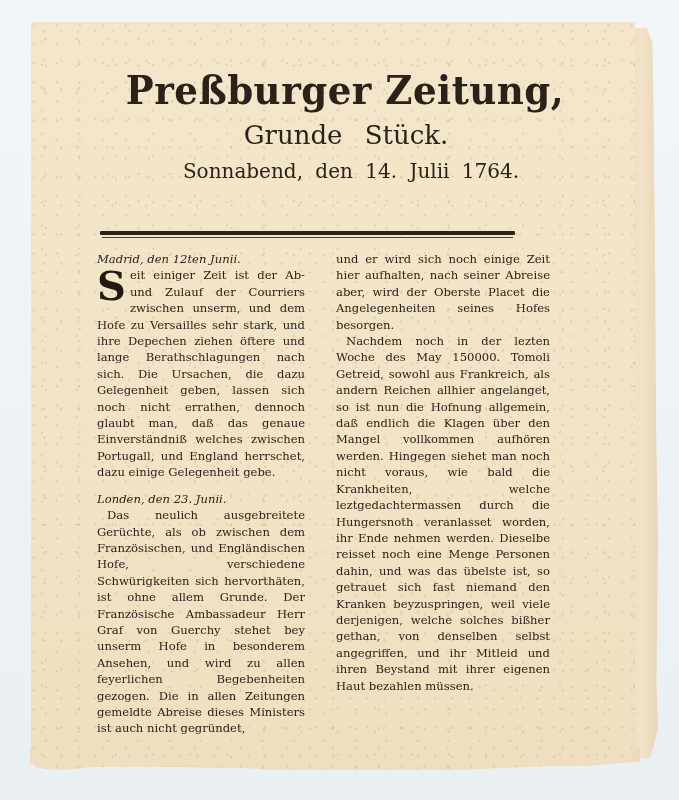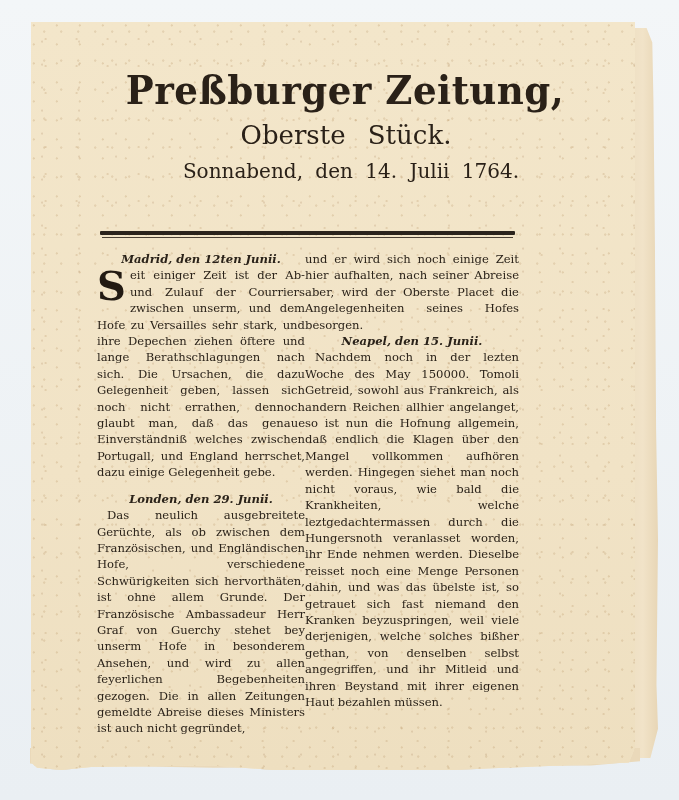--- a/index.html
+++ b/index.html
@@ -111,26 +111,25 @@
     .column {
       position: absolute;
       top: 229px;
       font-family: "DejaVu Serif", serif;
       font-size: 11.6px;
       line-height: 16.4px;
       color: #2a2219;
       text-align: justify;
     }
     .col-left { left: 66px; width: 208px; }
-    .col-right { left: 274px; width: 214px; }
+    .col-right { left: 305px; width: 214px; }
     .dateline-head {
-      text-align: center;
+      text-align: left;
       display: block;
       font-style: italic;
-      font-weight: bold;
     }
     .para { display: block; text-indent: 10px; }
     .para.no-indent { text-indent: 0; }
     .dropcap {
       float: left;
       font-size: 40px;
       line-height: 34px;
       font-weight: bold;
       margin: 2px 4px 0 0;
       color: #221a12;
@@ -146,36 +145,35 @@
 <body>
 
 <div class="backdrop"></div>
 <div class="page-under"></div>
 <div class="page-under-bottom"></div>
 
 <div class="page">
 
   <div class="masthead">
     <div class="title">Preßburger Zeitung,</div>
-    <div class="subtitle">Oberste Stück.</div>
+    <div class="subtitle">Grunde Stück.</div>
     <div class="dateline">Sonnabend, den 14. Julii 1764.</div>
   </div>
 
   <div class="rule"></div>
   <div class="rule-thin"></div>
 
   <div class="column col-left">
     <span class="dateline-head">Madrid, den 12ten Junii.</span>
     <span class="para no-indent">
       <span class="dropcap">S</span><span>eit einiger Zeit ist der Ab- und Zulauf der Courriers zwischen unserm, und dem Hofe zu Versailles sehr stark, und ihre Depechen ziehen öftere und lange Berathschlagungen nach sich. Die Ursachen, die dazu Gelegenheit geben, lassen sich noch nicht errathen, dennoch glaubt man, daß das genaue Einverständniß welches zwischen Portugall, und England herrschet, dazu einige Gelegenheit gebe.</span>
     </span>
     <span class="gap"></span>
-    <span class="dateline-head">Londen, den 29. Junii.</span>
+    <span class="dateline-head">Londen, den 23. Junii.</span>
     <span class="para">Das neulich ausgebreitete Gerüchte, als ob zwischen dem Französischen, und Engländischen Hofe, verschiedene Schwürigkeiten sich hervorthäten, ist ohne allem Grunde. Der Französische Ambassadeur Herr Graf von Guerchy stehet bey unserm Hofe in besonderem Ansehen, und wird zu allen feyerlichen Begebenheiten gezogen. Die in allen Zeitungen gemeldte Abreise dieses Ministers ist auch nicht gegründet,</span>
   </div>
 
   <div class="column col-right">
     <span class="para no-indent">und er wird sich noch einige Zeit hier aufhalten, nach seiner Abreise aber, wird der Oberste Placet die Angelegenheiten seines Hofes besorgen.</span>
-    <span class="dateline-head">Neapel, den 15. Junii.</span>
     <span class="para">Nachdem noch in der lezten Woche des May 150000. Tomoli Getreid, sowohl aus Frankreich, als andern Reichen allhier angelanget, so ist nun die Hofnung allgemein, daß endlich die Klagen über den Mangel vollkommen aufhören werden. Hingegen siehet man noch nicht voraus, wie bald die Krankheiten, welche leztgedachtermassen durch die Hungersnoth veranlasset worden, ihr Ende nehmen werden. Dieselbe reisset noch eine Menge Personen dahin, und was das übelste ist, so getrauet sich fast niemand den Kranken beyzuspringen, weil viele derjenigen, welche solches bißher gethan, von denselben selbst angegriffen, und ihr Mitleid und ihren Beystand mit ihrer eigenen Haut bezahlen müssen.</span>
   </div>
 
 </div>
 
 </body></html>

